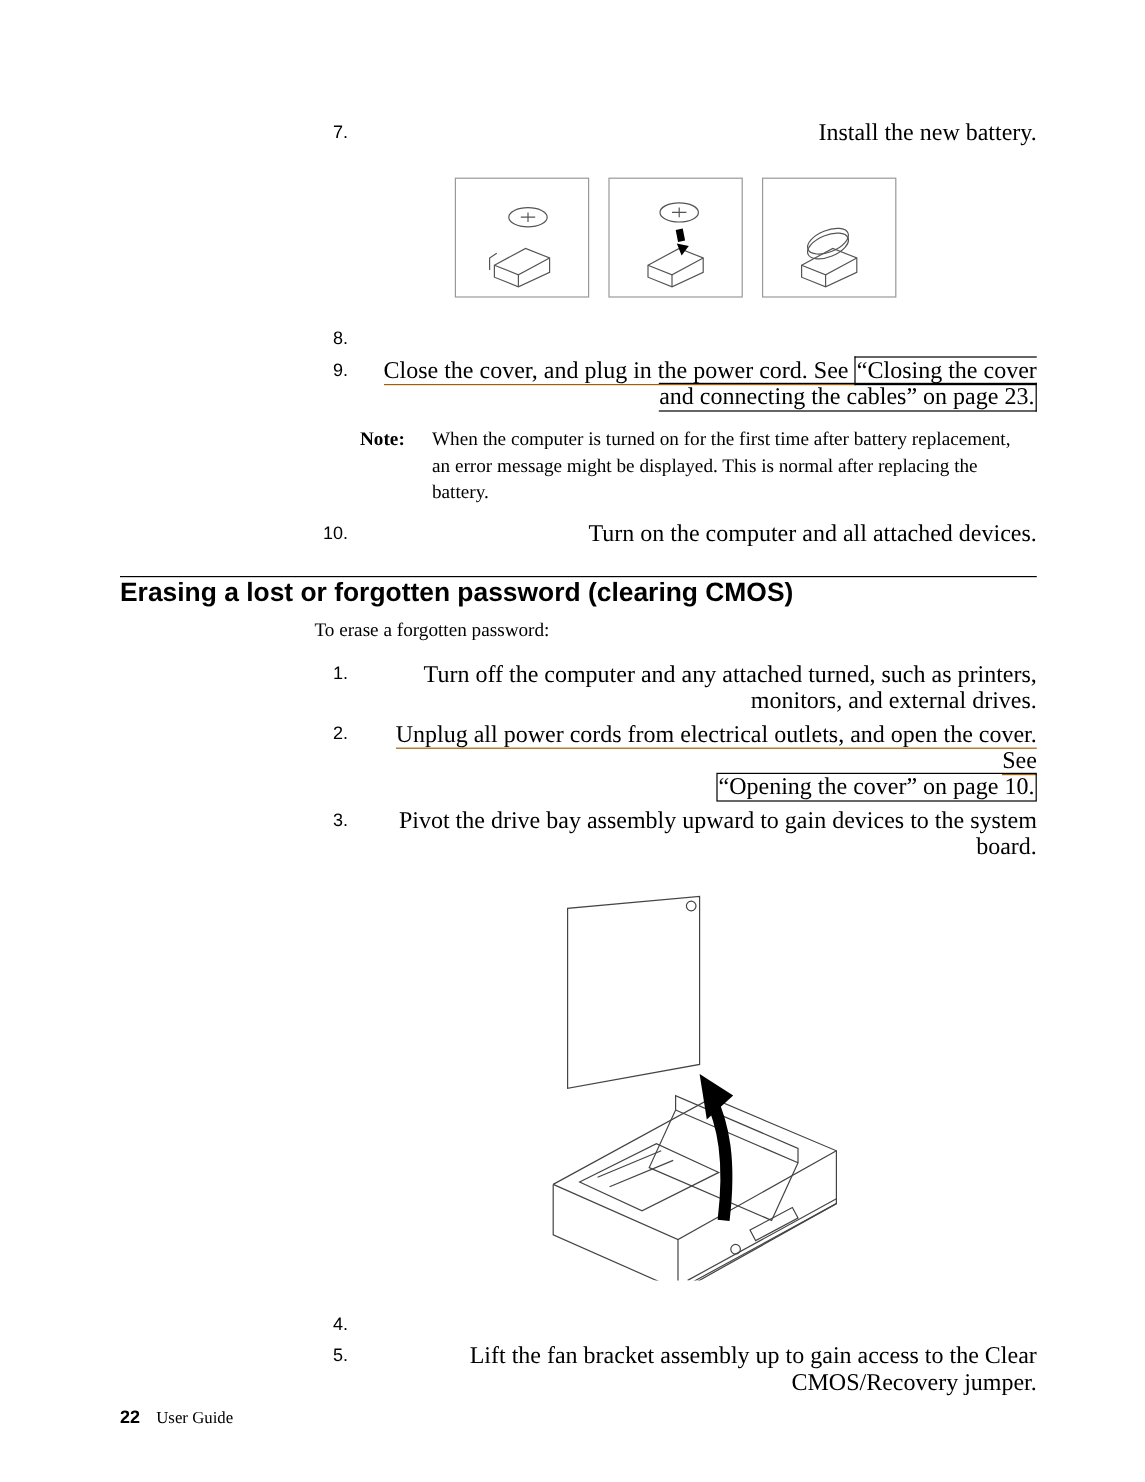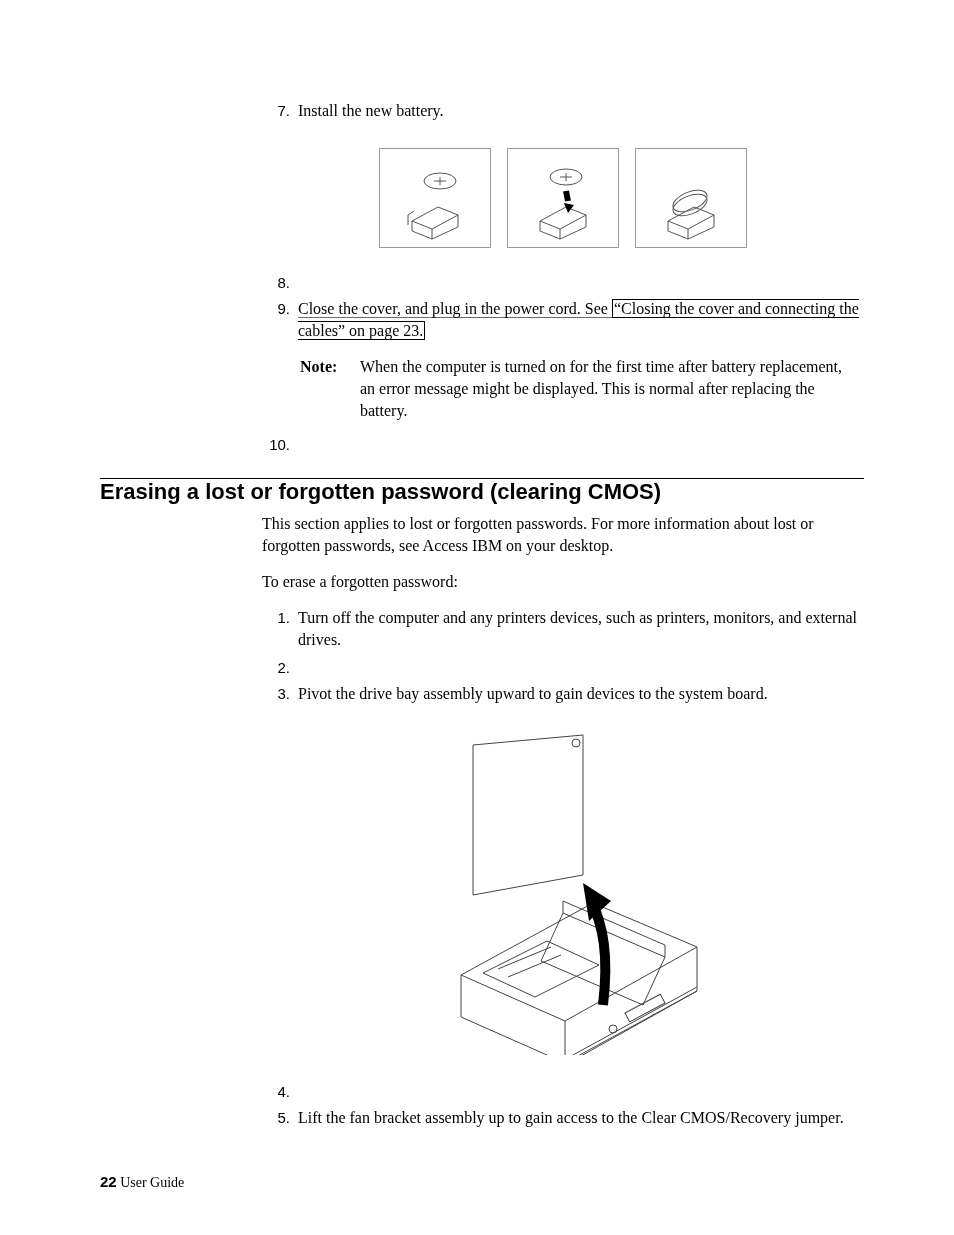--- a/index.html
+++ b/index.html
@@ -28,23 +28,24 @@
   .step-num {
     flex: 0 0 28px;
     text-align: right;
     padding-right: 8px;
     font-family: Helvetica, Arial, sans-serif;
     font-size: 15px;
     line-height: 22px;
   }
   .step-body {
     flex: 1;
-    font-size: 16px;
+    font-size: 20px;
     line-height: 22px;
     margin-bottom: 2px;
+    text-align: right;
   }
   .step-body a, .step-body .xref {
     color: #000;
     text-decoration: none;
     border: 1px solid #000;
     padding: 0 1px;
   }
   .underline-run {
     border-bottom: 1px solid #a16207;
   }
@@ -102,21 +103,21 @@
   .footer {
     position: absolute;
     bottom: 44px;
     left: 100px;
     font-size: 14px;
   }
   .footer .pg {
     font-family: Helvetica, Arial, sans-serif;
     font-weight: bold;
     font-size: 15px;
-    margin-right: 0;
+    margin-right: 10px;
   }
   
   svg { display: block; }
 </style>
 </head>
 <body>
 
 <div class="page">
 
   <div class="indent">
@@ -181,37 +182,41 @@
     </ol>
 
     <div class="note-block">
       <span class="note-label">Note:</span>
       <span class="note-text">When the computer is turned on for the first time after battery replacement, an error message might be displayed. This is normal after replacing the battery.</span>
     </div>
 
     <ol class="steps">
       <li>
         <span class="step-num">10.</span>
+        <span class="step-body">Turn on the computer and all attached devices.</span>
       </li>
     </ol>
   </div>
 
   <h2 class="section-title">Erasing a lost or forgotten password (clearing CMOS)</h2>
 
   <div class="indent">
-    <p class="body-text">This section applies to lost or forgotten passwords. For more information about lost or forgotten passwords, see Access IBM on your desktop.</p>
     <p class="body-text">To erase a forgotten password:</p>
 
     <ol class="steps">
       <li>
         <span class="step-num">1.</span>
-        <span class="step-body">Turn off the computer and any printers devices, such as printers, monitors, and external drives.</span>
+        <span class="step-body">Turn off the computer and any attached turned, such as printers, monitors, and external drives.</span>
       </li>
       <li>
         <span class="step-num">2.</span>
+        <span class="step-body">
+          <span class="underline-run">Unplug all power cords from electrical outlets, and open the cover. See </span><br>
+          <a href="#" class="xref">“Opening the cover” on page 10.</a>
+        </span>
       </li>
       <li>
         <span class="step-num">3.</span>
         <span class="step-body">Pivot the drive bay assembly upward to gain devices to the system board.</span>
       </li>
     </ol>
 
     <div class="big-figure">
       <svg width="300" height="330" viewBox="0 0 300 330">
         <g stroke="#444" stroke-width="1" fill="none">

